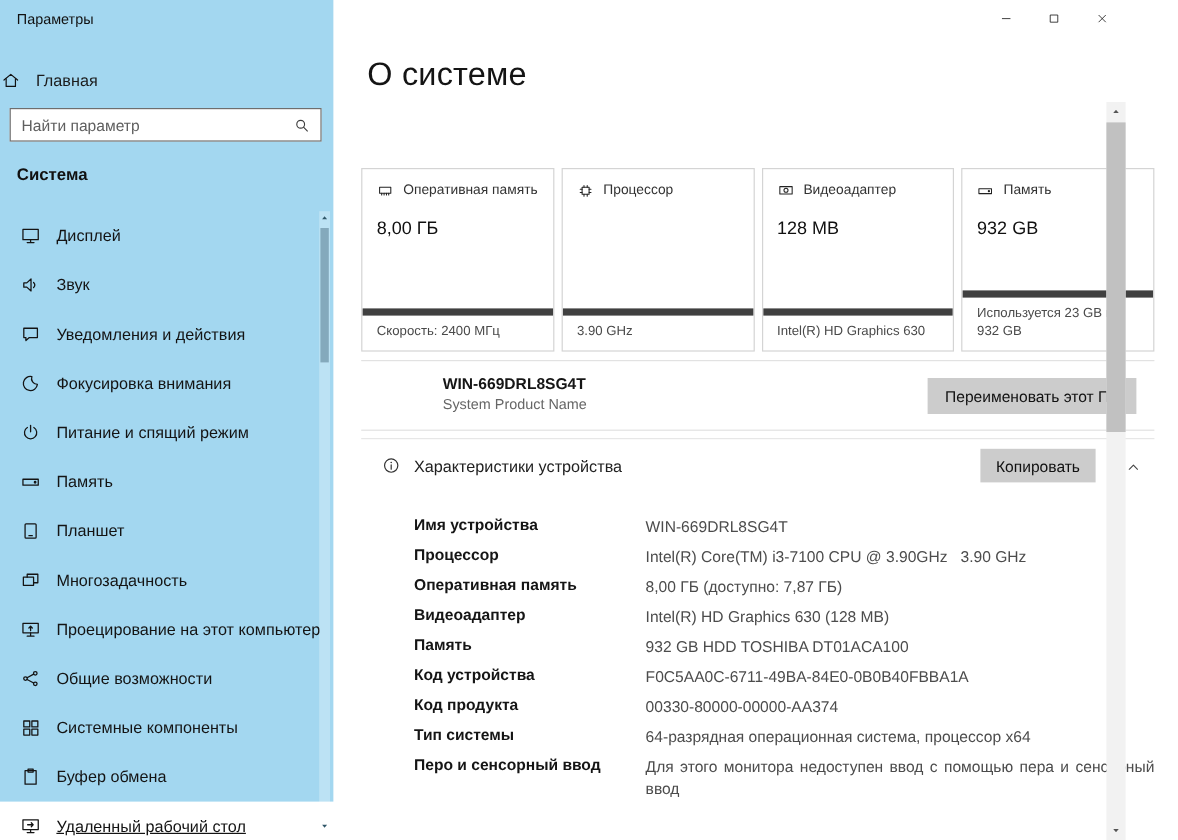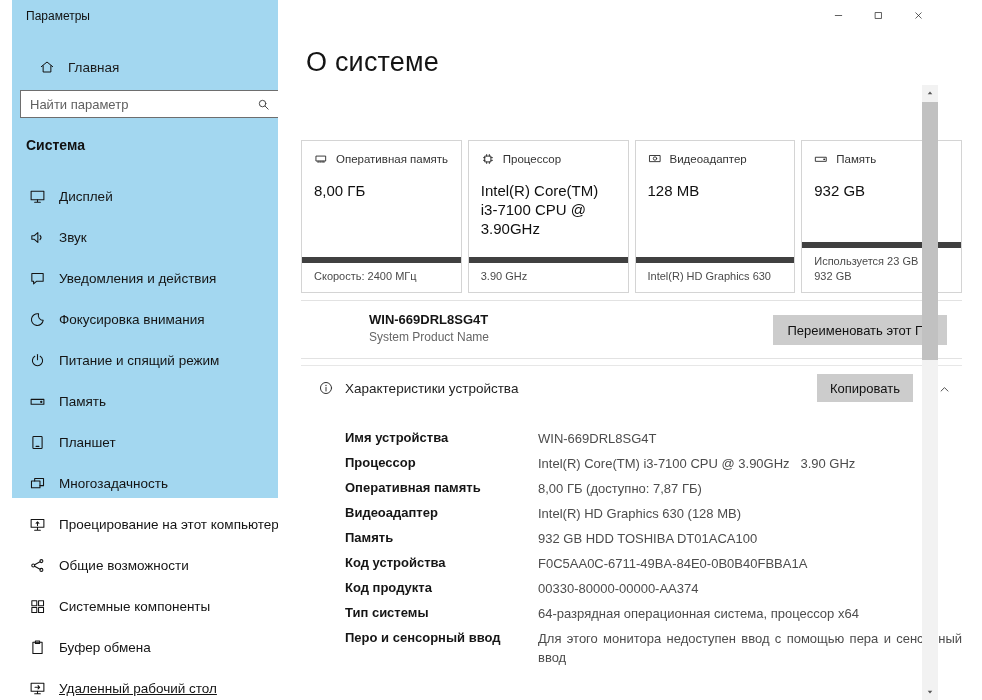--- a/index.html
+++ b/index.html
@@ -1,23 +1,23 @@
 <!DOCTYPE html>
 <html style="--sidebar-bg: #a3d7f0; --button-bg: #cccccc;"><head>
 <meta charset="utf-8">
 <style>
   *{margin:0;padding:0;box-sizing:border-box;}
   html,body{width:982px;height:700px;}
   body{font-family:"Liberation Sans","DejaVu Sans",sans-serif;color:#1b1b1b;background:#fff;overflow:hidden;}
   .window{position:relative;width:982px;height:700px;background:#fff;outline:1px solid #8f8f8f;overflow:hidden;}
 
   
-  .sidebar{position:absolute;left:12px;top:0;width:278px;height:498px;background:var(--sidebar-bg,#a3d7f0);}
+  .sidebar{position:absolute;left:0;top:0;width:278px;height:668px;background:var(--sidebar-bg,#a3d7f0);}
   .app-title{position:absolute;left:14px;top:9px;font-size:12px;color:#111;}
-  .home-row{position:absolute;left:0;top:50px;width:258px;height:34px;display:flex;align-items:center;padding-left:27px;gap:13px;font-size:13.5px;}
+  .home-row{position:absolute;left:0;top:50px;width:258px;height:34px;display:flex;align-items:center;padding-left:1px;gap:13px;font-size:13.5px;}
   .home-row .ic{width:16px;height:16px;color:#111;}
   .searchbox{position:absolute;left:8px;top:90px;width:260px;height:28px;background:#fff;border:1px solid #6e6e6e;display:flex;align-items:center;}
   .searchbox input{flex:1;min-width:0;border:0;outline:0;font:13px "Liberation Sans","DejaVu Sans",sans-serif;padding:0 9px;color:#333;background:transparent;}
   .searchbox input::placeholder{color:#5f5f5f;opacity:1;}
   .searchbox .ic{width:15px;height:15px;margin-right:8px;color:#3d3d3d;flex:none;}
   .section-title{position:absolute;left:14px;top:137px;font-size:14px;font-weight:700;color:#111;}
   .nav{position:absolute;left:0;top:176px;width:262px;}
   .nav-item{display:flex;align-items:center;height:41px;padding-left:17px;gap:13px;font-size:13.5px;color:#141414;}
   .nav-item .ic{width:17px;height:17px;flex:none;color:#141414;}
   .nav-item:last-child .nav-label{text-decoration:underline;}
@@ -251,21 +251,20 @@
           <div class="card-footer">Скорость: 2400 МГц</div>
         </div>
         <div class="card">
           <div class="card-head">
             <svg class="ic" viewBox="0 0 24 24">
               <rect x="7" y="7" width="10" height="10"></rect>
               <path d="M9.7 7V4.3M14.3 7V4.3M9.7 19.7V17M14.3 19.7V17M7 9.7H4.3M7 14.3H4.3M19.7 9.7H17M19.7 14.3H17"></path>
             </svg>
             <span class="card-title">Процессор</span>
           </div>
-          <div class="card-value">Intel(R) Core(TM) i3-7100 CPU @ 3.90GHz</div>
           <div class="card-footer">3.90 GHz</div>
         </div>
         <div class="card">
           <div class="card-head">
             <svg class="ic" viewBox="0 0 24 24">
               <rect x="3.2" y="6" width="17.6" height="10.5"></rect>
               <circle cx="12" cy="11.2" r="2.9"></circle>
             </svg>
             <span class="card-title">Видеоадаптер</span>
           </div>

